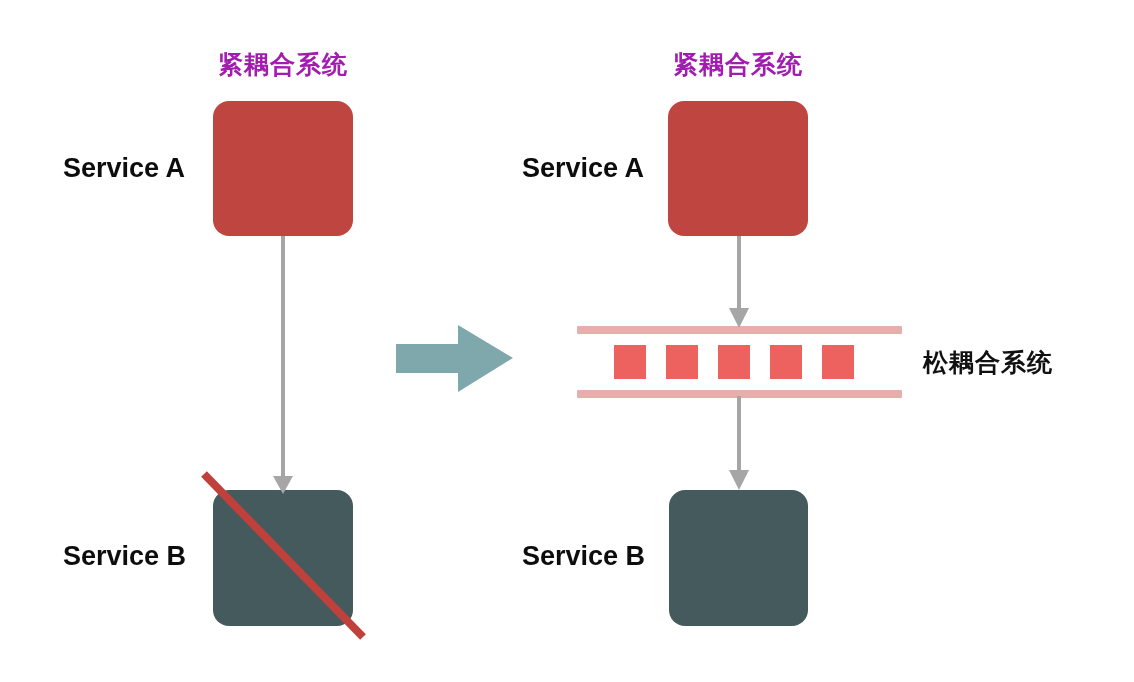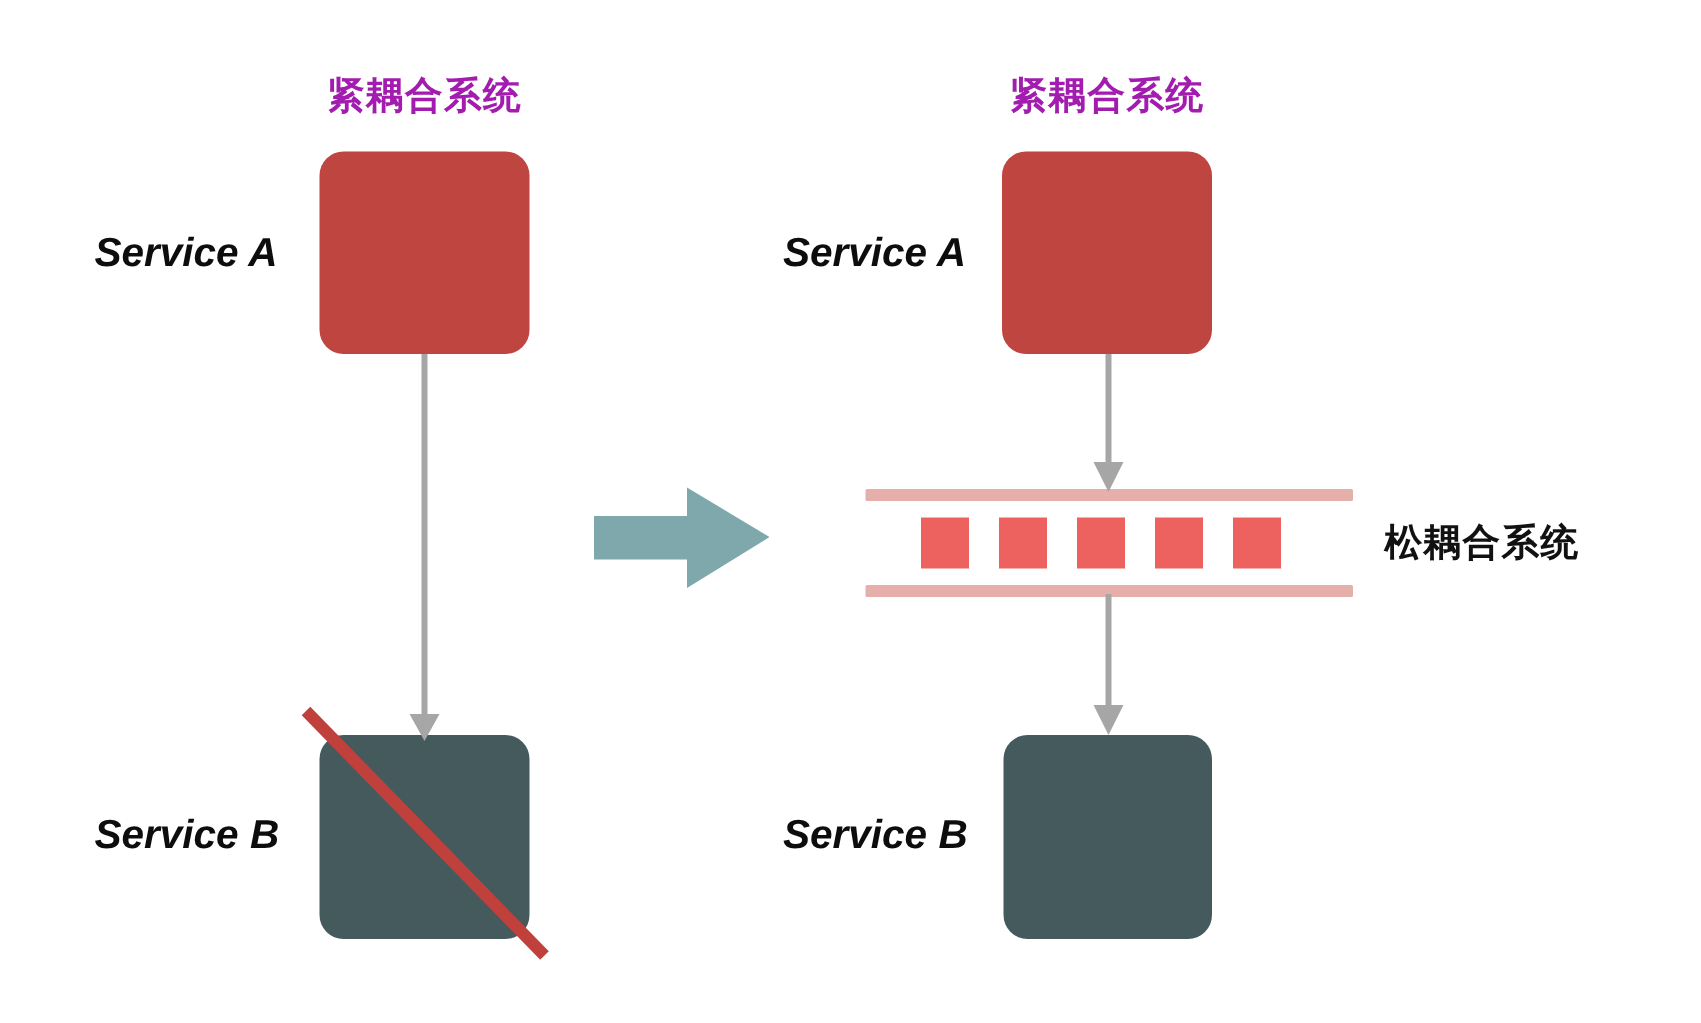--- a/index.html
+++ b/index.html
@@ -33,21 +33,20 @@
     text-align: center;
     line-height: 1;
   }
   .svc-label {
     position: absolute;
     font-size: 27px;
     font-weight: bold;
     color: #0d0d0d;
     white-space: nowrap;
     line-height: 1;
-    font-style: italic;
   }
   .queue-label {
     position: absolute;
     font-size: 25px;
     font-weight: bold;
     color: #111111;
     letter-spacing: 1px;
     white-space: nowrap;
     line-height: 1;
   }

